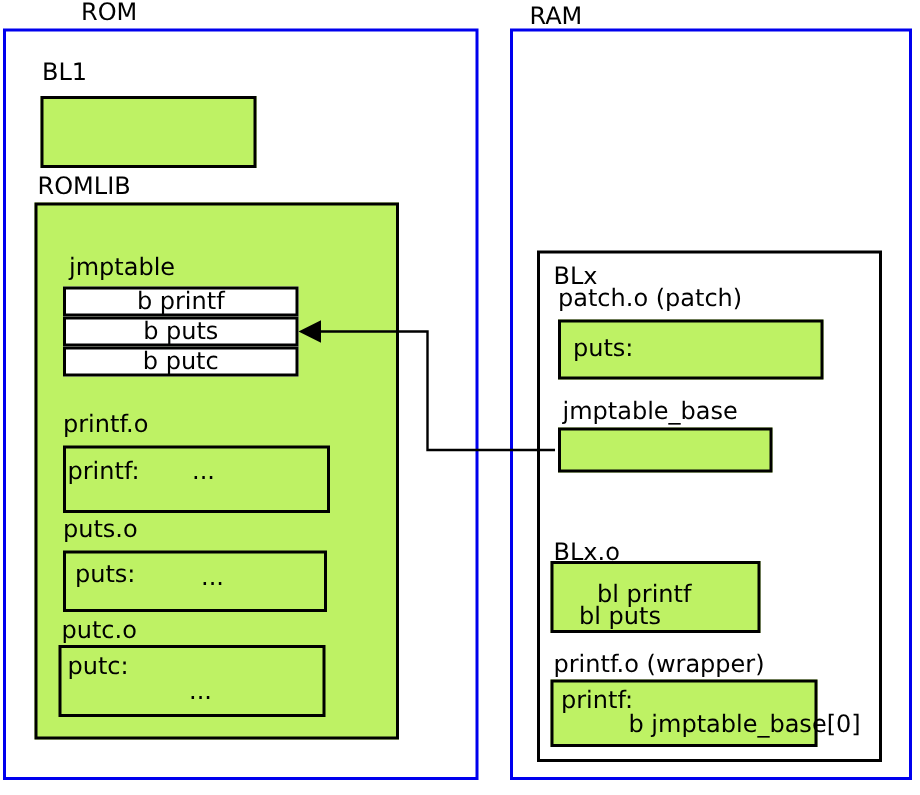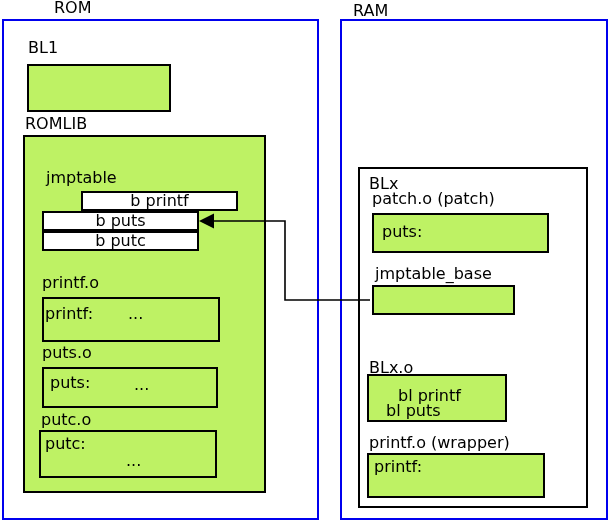--- a/index.html
+++ b/index.html
@@ -32,21 +32,21 @@
 
   <div class="frame" style="left:2px;top:19px;width:317px;height:501px;"></div>
 
   <span class="lbl" style="left:28px;top:41px;">BL1</span>
   <div class="bbox" style="left:27px;top:64px;width:144px;height:48px;"></div>
 
   <span class="lbl" style="left:25px;top:117px;">ROMLIB</span>
   <div class="bbox" style="left:23px;top:135px;width:243px;height:358px;"></div>
 
   <span class="lbl" style="left:46px;top:171px;">jmptable</span>
-  <div class="jmp-row" style="top:191px;margin-left:39px;">b printf</div>
+  <div class="jmp-row" style="top:191px;">b printf</div>
   <div class="jmp-row" style="top:211px;">b puts</div>
   <div class="jmp-row" style="top:231px;">b putc</div>
 
   <span class="lbl" style="left:42px;top:276px;">printf.o</span>
   <div class="bbox" style="left:42px;top:297px;width:178px;height:45px;">
     <span class="inner-txt" style="left:1px;top:8px;">printf:</span>
     <span class="inner-txt" style="left:84px;top:8px;">...</span>
   </div>
 
   <span class="lbl" style="left:42px;top:346px;">puts.o</span>
@@ -78,20 +78,21 @@
 
     <span class="inner-txt" style="left:9px;top:192px;">BLx.o</span>
     <div class="bbox" style="left:7px;top:205px;width:140px;height:48px;">
       <span class="inner-txt" style="left:29px;top:13px;">bl printf</span>
       <span class="inner-txt" style="left:17px;top:28px;">bl puts</span>
     </div>
 
     <span class="inner-txt" style="left:9px;top:267px;">printf.o (wrapper)</span>
     <div class="bbox" style="left:7px;top:284px;width:178px;height:45px;">
       <span class="inner-txt" style="left:5px;top:5px;">printf:</span>
+      <span class="inner-txt" style="left:50px;top:21px;">b jmptable_base[0]</span>
     </div>
   </div>
 
   <svg class="overlay" width="613" height="530" viewBox="0 0 613 530">
     <path d="M 370 300 H 285 V 221 H 212" fill="none" stroke="#000000" stroke-width="1.6"></path>
     <polygon points="199,221 214,213.5 214,228.5" fill="#000000"></polygon>
   </svg>
 
 </div>
 

